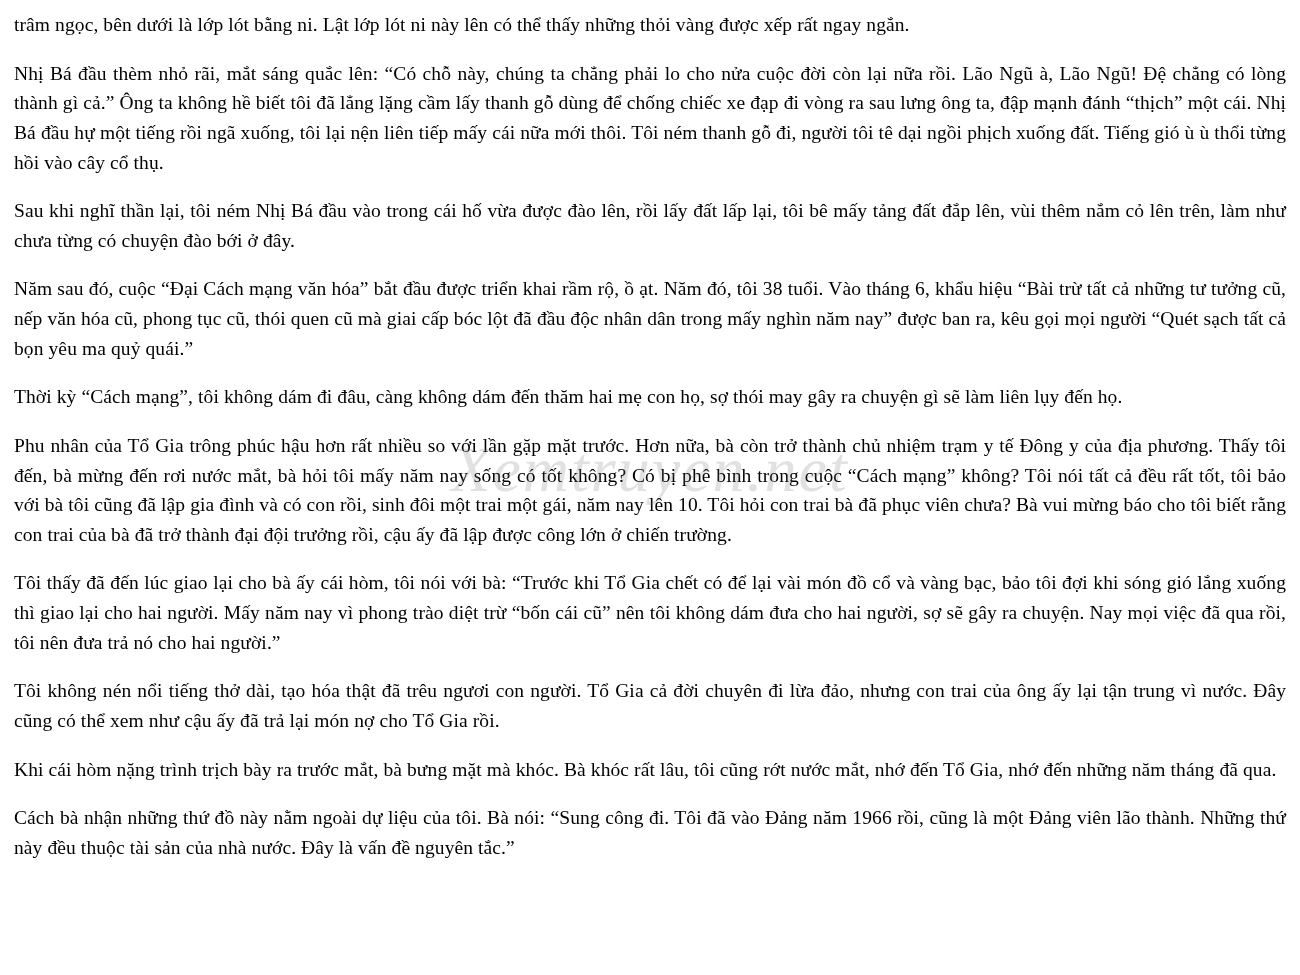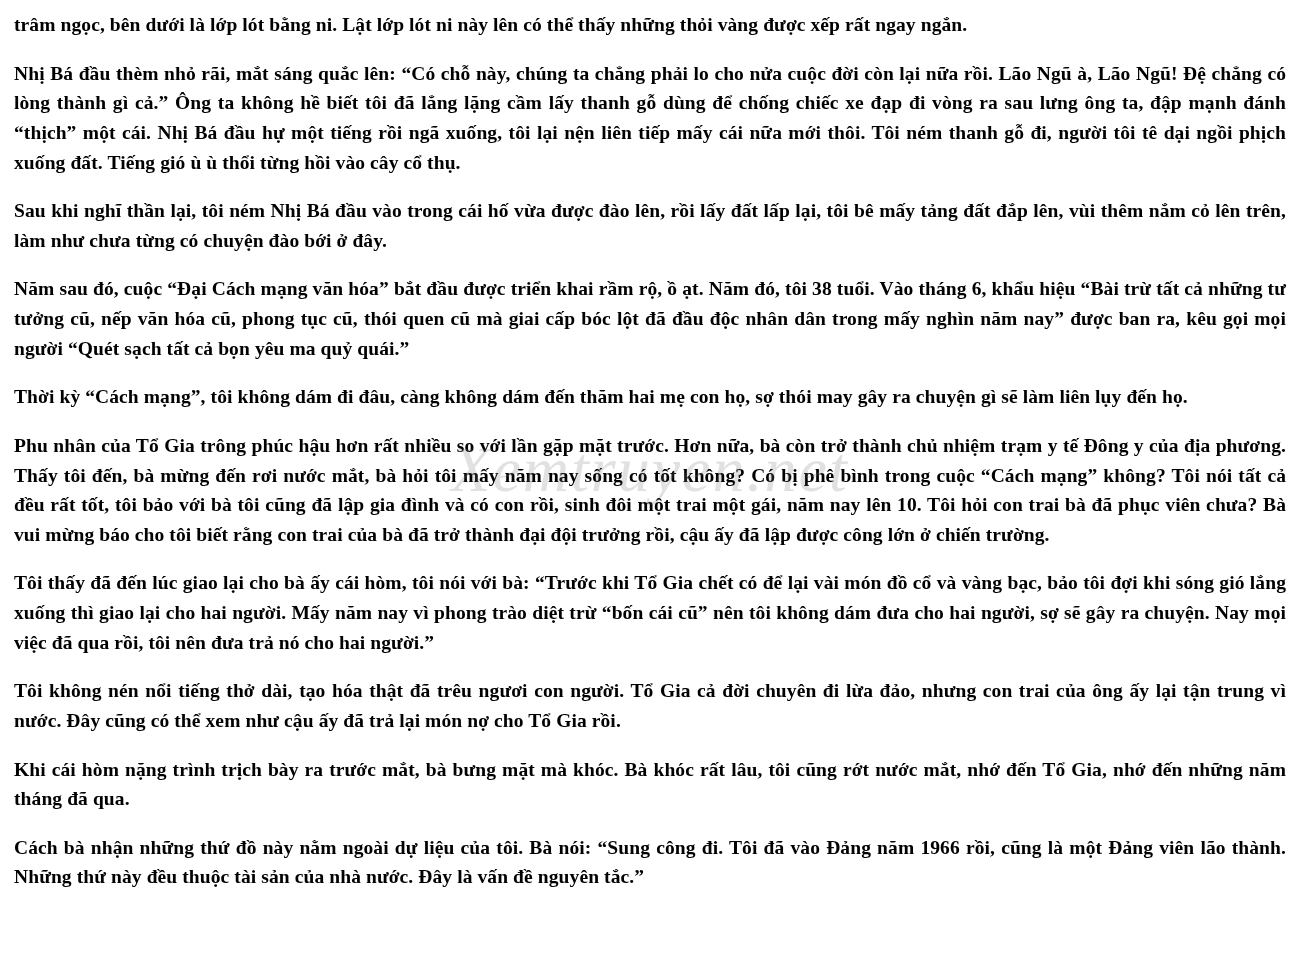--- a/index.html
+++ b/index.html
@@ -48,21 +48,20 @@
     position: relative;
     z-index: 1;
   }
   p.para {
     margin: 0 0 19px 0;
     font-size: 19.5px;
     line-height: 1.52;
     text-align: justify;
     text-justify: inter-word;
     letter-spacing: 0.1px;
-    font-weight: bold;
   }
   p.para:last-child {
     margin-bottom: 0;
   }
 </style>
 </head>
 <body>
 
 <div class="page">
 

